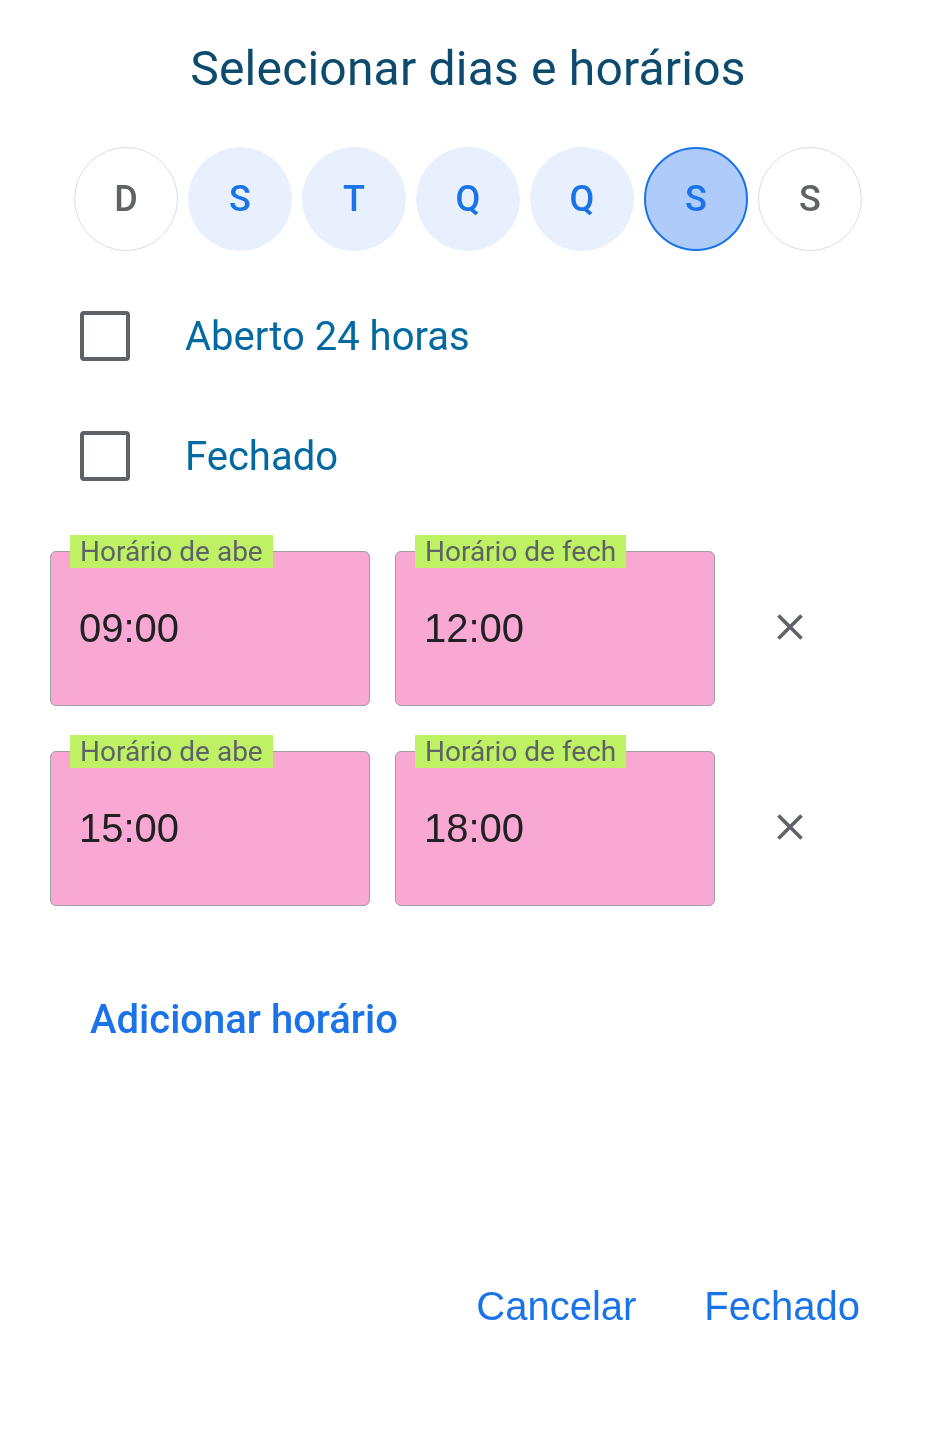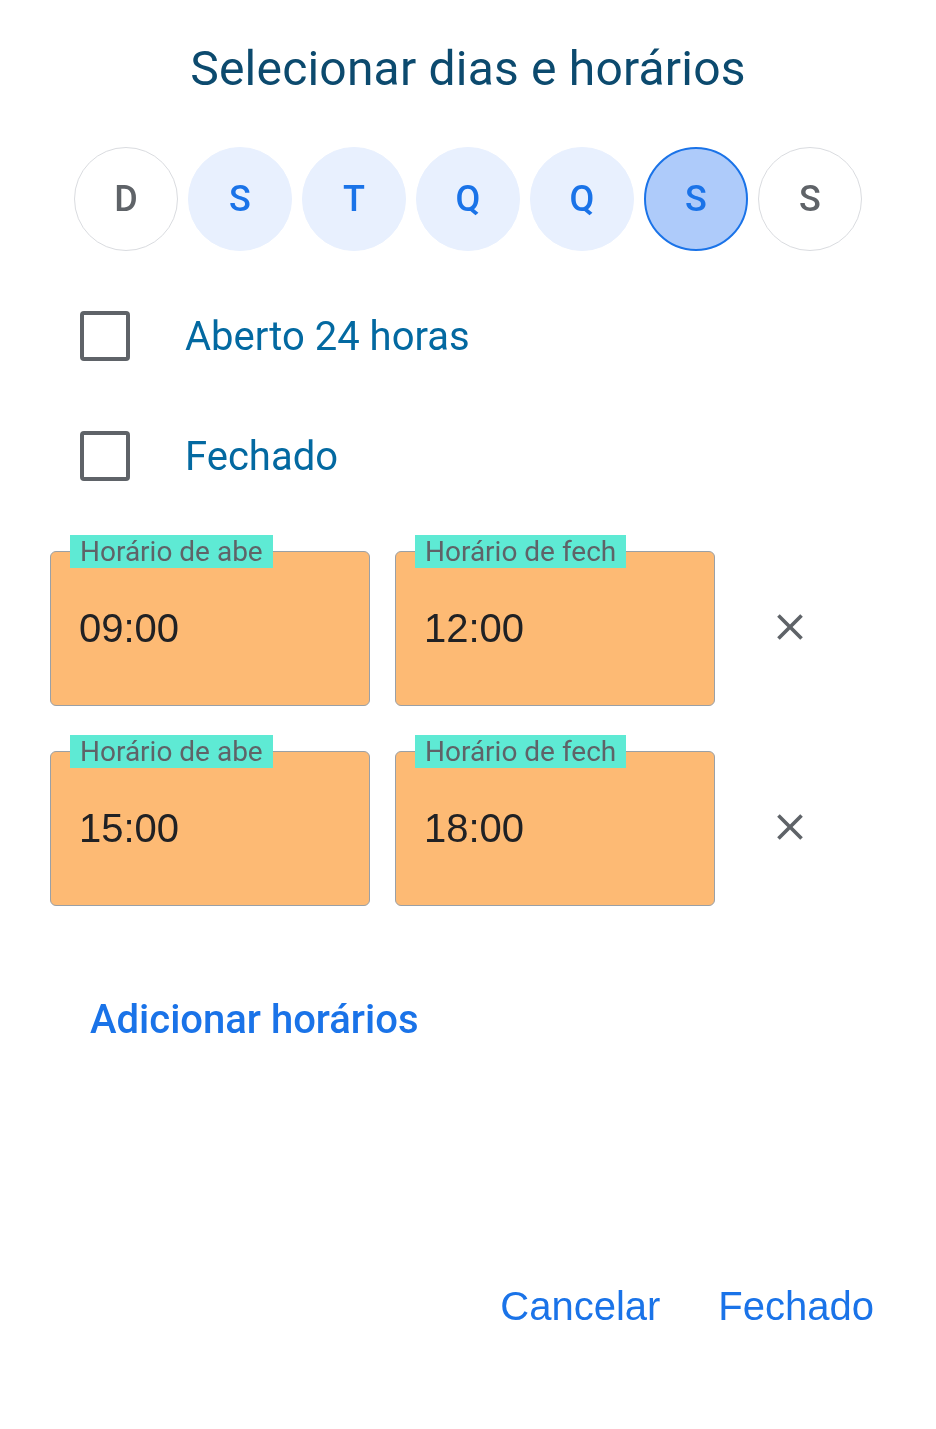--- a/index.html
+++ b/index.html
@@ -76,31 +76,31 @@
   .field {
     position:relative;
     flex:1;
     max-width:320px;
   }
   .field-input {
     width:100%;
     height:155px;
     border:1px solid #9aa0a6;
     border-radius:6px;
-    background:#fdba74;
+    background:#f9a8d4;
     font-size:40px;
     color:#202124;
     padding:0 28px;
     outline:none;
   }
   .field-label {
     position:absolute;
     top:-16px;
     left:20px;
-    background:#5eead4;
+    background:#bef264;
     padding:0 10px;
     font-size:28px;
     color:#5f6368;
     white-space:nowrap;
     overflow:hidden;
     text-overflow:ellipsis;
     max-width:230px;
   }
   .removebtn {
     width:60px;height:60px;
@@ -114,23 +114,23 @@
     display:inline-block;
     font-size:40px;
     color:#1a73e8;
     font-weight:500;
     margin:45px 0 0 50px;
     cursor:pointer;
   }
   .actions {
     position:absolute;
     bottom:90px;
-    right:52px;
+    right:66px;
     display:flex;
-    gap:38px;
+    gap:48px;
   }
   .actbtn {
     font-size:40px;
     color:#1a73e8;
     font-weight:500;
     cursor:pointer;
     background:none;
     border:none;
     padding:10px 10px;
   }
@@ -193,19 +193,19 @@
       <div class="removebtn">
         <span>
           <svg viewBox="0 0 24 24">
               <path d="M19 6.41 17.59 5 12 10.59 6.41 5 5 6.41 10.59 12 5 17.59 6.41 19 12 13.41 17.59 19 19 17.59 13.41 12z"></path>
             </svg>
         </span>
       </div>
     </div>
   </div>
 
-  <span class="addlink">Adicionar horários</span>
+  <span class="addlink">Adicionar horário</span>
 </div>
 
 <div class="actions">
   <button class="actbtn">Cancelar</button>
   <button class="actbtn">Fechado</button>
 </div>
 
 </body></html>

